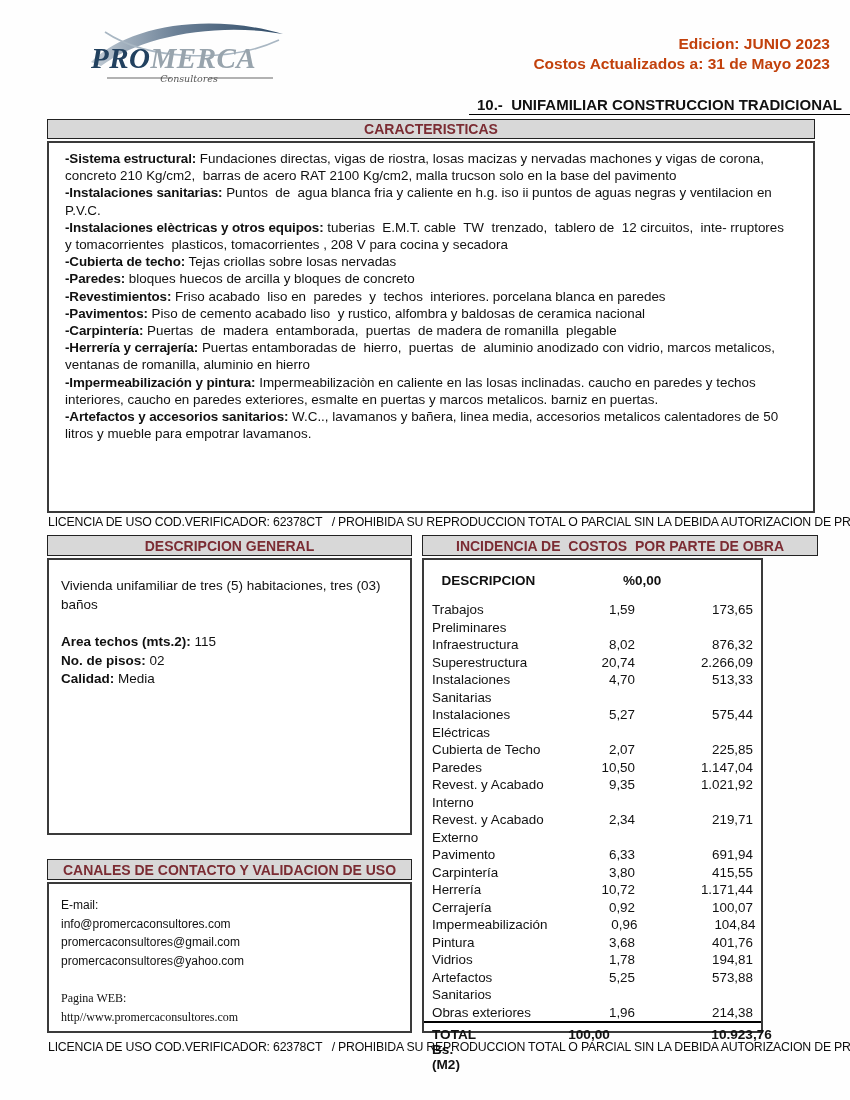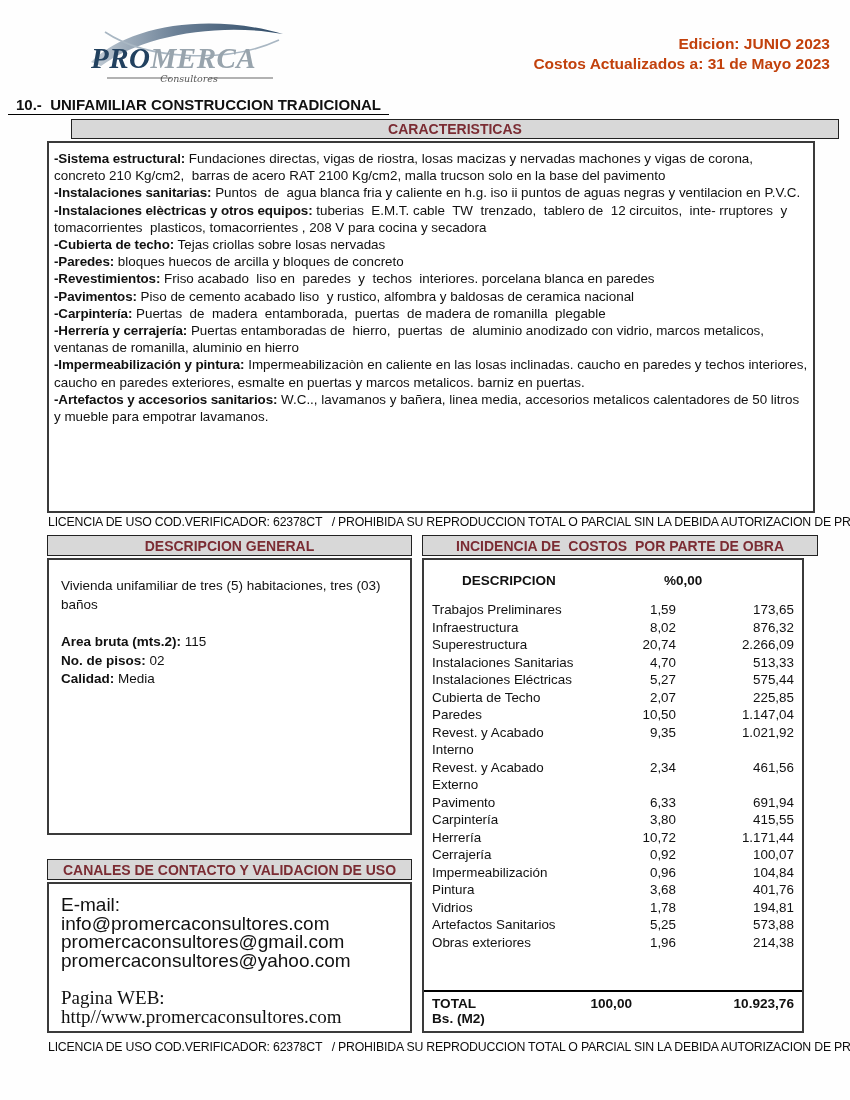--- a/index.html
+++ b/index.html
@@ -10,55 +10,55 @@
     font-family:"Liberation Sans", sans-serif;
     overflow:hidden;
   }
   
   .logo { position:absolute; left:85px; top:18px; width:205px; height:72px; }
   .edition {
     position:absolute; right:20px; top:34px; text-align:right;
     font-weight:bold; font-size:15.5px; line-height:19.5px; color:#c2410c;
   }
   .doc-title {
-    position:absolute; left:0; right:0; top:96px; text-align:left;
+    position:absolute; left:0; right:0; top:96px; text-align:right;
     font-weight:bold; font-size:15px; white-space:pre;margin-left:8px;
   }
   .doc-title span { border-bottom:1.5px solid #000; padding:0 8px 1px; }
   
   .bar {
     position:absolute; background:#d8d8d8; border:1.5px solid #222;
     display:flex; align-items:center; justify-content:center;
     font-weight:bold; font-size:14px; color:#7b2c33; white-space:pre;
   }
   .box { position:absolute; background:#fff; border:2px solid #3a3a3a; }
-  .bar-carac   { left:47px; top:119px; width:768px; height:20px;margin-left:24px; }
-  .box-carac   { left:47px; top:141px; width:768px; height:372px; padding:7px 5px; }
+  .bar-carac   { left:47px; top:119px; width:768px; height:20px; }
+  .box-carac   { left:47px; top:141px; width:768px; height:372px; padding:7px 16px; }
   .bar-desc    { left:47px; top:535px; width:365px; height:21px; }
   .box-desc    { left:47px; top:558px; width:365px; height:277px; padding:16px 12px; }
   .bar-contact { left:47px; top:859px; width:365px; height:21px; }
   .box-contact { left:47px; top:882px; width:365px; height:151px; padding:12px 12px; }
   .bar-inc     { left:422px; top:535px; width:396px; height:21px; }
-  .box-inc     { left:422px; top:558px; width:382px; height:475px; display:flex; flex-direction:column; }
+  .box-inc     { left:422px; top:558px; width:341px; height:475px; display:flex; flex-direction:column; }
   
   .char-item { font-size:13.4px; line-height:17.2px; white-space:pre-wrap; }
   .char-item b { letter-spacing:-0.1px; }
   
   .license {
     position:absolute; left:48px; width:772px; font-size:12.3px;
     letter-spacing:-0.2px; white-space:pre; color:#0d0d0d;
   }
   .license-top { top:515px; }
   .license-bottom { top:1040px; }
   
   .desc-body { font-size:13.5px; line-height:19px; max-width:345px; }
   .desc-fields { margin-top:19px; }
   .field-line { font-size:13.5px; line-height:18.5px; white-space:pre-wrap; }
   
-  .contact-block { font-size:19px; line-height:18.6px; }
+  .contact-block { font-size:12px; line-height:18.6px; }
   .contact-web { margin-top:19px;font-family:Liberation Serif, serif; }
   
   .thead {
     display:grid; grid-template-columns:1fr 90px 118px;
     font-weight:bold; font-size:13.5px; padding:13px 8px 0 8px;
   }
   .thead .hc0 { text-align:center; }
   .thead .hc1 { text-align:right; }
   .thead .hc2 { }
   .rows-wrap { margin-top:13px; }
@@ -121,21 +121,21 @@
         <div class="char-item"><b>-Artefactos y accesorios sanitarios:</b> W.C.., lavamanos y bañera, linea media, accesorios metalicos calentadores de 50 litros y mueble para empotrar lavamanos.</div>
       </div>
   </div>
 
   <div class="license license-top">LICENCIA DE USO COD.VERIFICADOR: 62378CT   / PROHIBIDA SU REPRODUCCION TOTAL O PARCIAL SIN LA DEBIDA AUTORIZACION DE PROMERCA</div>
 
   <div class="bar bar-desc">DESCRIPCION GENERAL</div>
   <div class="box box-desc">
     <div class="desc-body">Vivienda unifamiliar de tres (5) habitaciones, tres (03) baños</div>
     <div class="desc-fields">
-        <div class="field-line"><b>Area bruta (mts.2):</b> 115</div>
+        <div class="field-line"><b>Area techos (mts.2):</b> 115</div>
         <div class="field-line"><b>No. de pisos:</b> 02</div>
         <div class="field-line"><b>Calidad:</b> Media</div>
       </div>
   </div>
 
   <div class="bar bar-contact">CANALES DE CONTACTO Y VALIDACION DE USO</div>
   <div class="box box-contact">
     <div class="contact-block">
       <div>E-mail:</div>
       <div>
@@ -194,21 +194,21 @@
           <div class="tcell c2">1.147,04</div>
         </div>
         <div class="trow">
           <div class="tcell c0">Revest. y Acabado Interno</div>
           <div class="tcell c1">9,35</div>
           <div class="tcell c2">1.021,92</div>
         </div>
         <div class="trow">
           <div class="tcell c0">Revest. y Acabado Externo</div>
           <div class="tcell c1">2,34</div>
-          <div class="tcell c2">461,56</div>
+          <div class="tcell c2">219,71</div>
         </div>
         <div class="trow">
           <div class="tcell c0">Pavimento</div>
           <div class="tcell c1">6,33</div>
           <div class="tcell c2">691,94</div>
         </div>
         <div class="trow">
           <div class="tcell c0">Carpintería</div>
           <div class="tcell c1">3,80</div>
           <div class="tcell c2">415,55</div>

